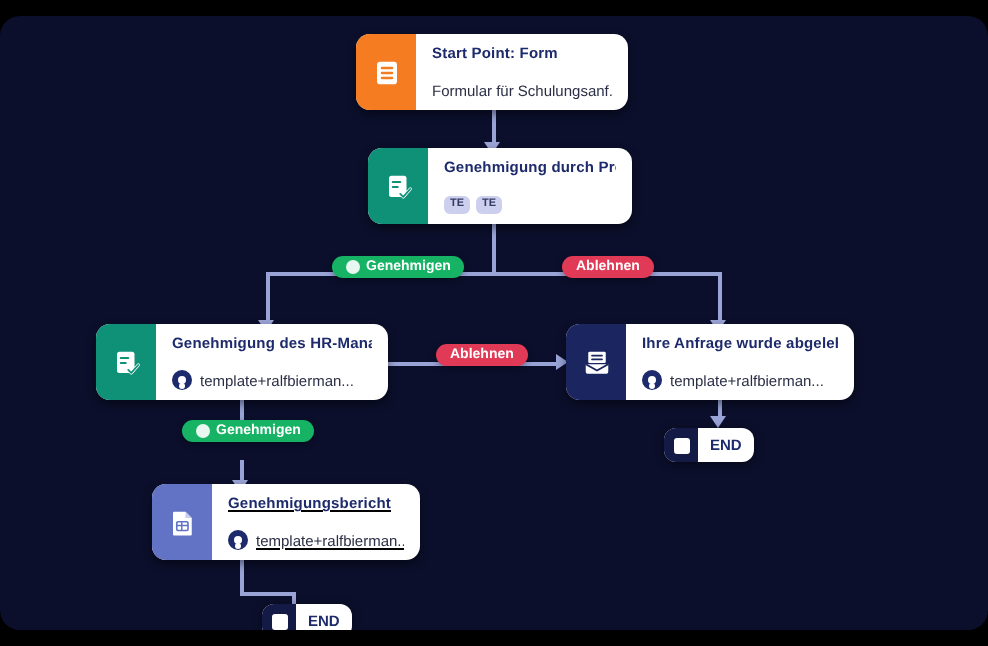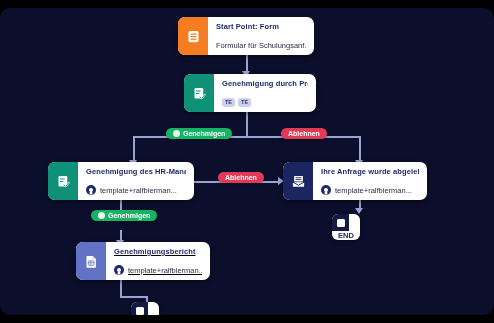--- a/index.html
+++ b/index.html
@@ -51,23 +51,23 @@
   
   .pill{position:absolute;display:flex;align-items:center;gap:3px;
         border-radius:9px;padding:2px 7px;font-size:7px;font-weight:bold;
         color:#fff;white-space:nowrap;box-shadow:0 1px 3px rgba(0,0,0,.35);}
   .p-green{background:#16b364;}
   .p-red{background:#e03a56;}
   .pill .gl{width:7px;height:7px;border-radius:50%;background:rgba(255,255,255,.9);
             flex:0 0 7px;}
 
   
-  .end{position:absolute;display:flex;
+  .end{position:absolute;display:flex;align-items:center;
        background:#fff;border-radius:6px;overflow:hidden;
-       box-shadow:0 1px 4px rgba(0,0,0,.5);flex-direction:column;}
+       box-shadow:0 1px 4px rgba(0,0,0,.5);}
   .end .sq{width:17px;height:17px;background:#121a45;display:flex;
            align-items:center;justify-content:center;flex:0 0 17px;}
   .end .sq i{display:block;width:8px;height:8px;background:#fff;border-radius:1.5px;}
   .end .lb{font-size:7.5px;font-weight:bold;color:#1d2a6b;padding:0 6px;}
 </style>
 </head>
 <body>
 
 <div id="canvas">
 

